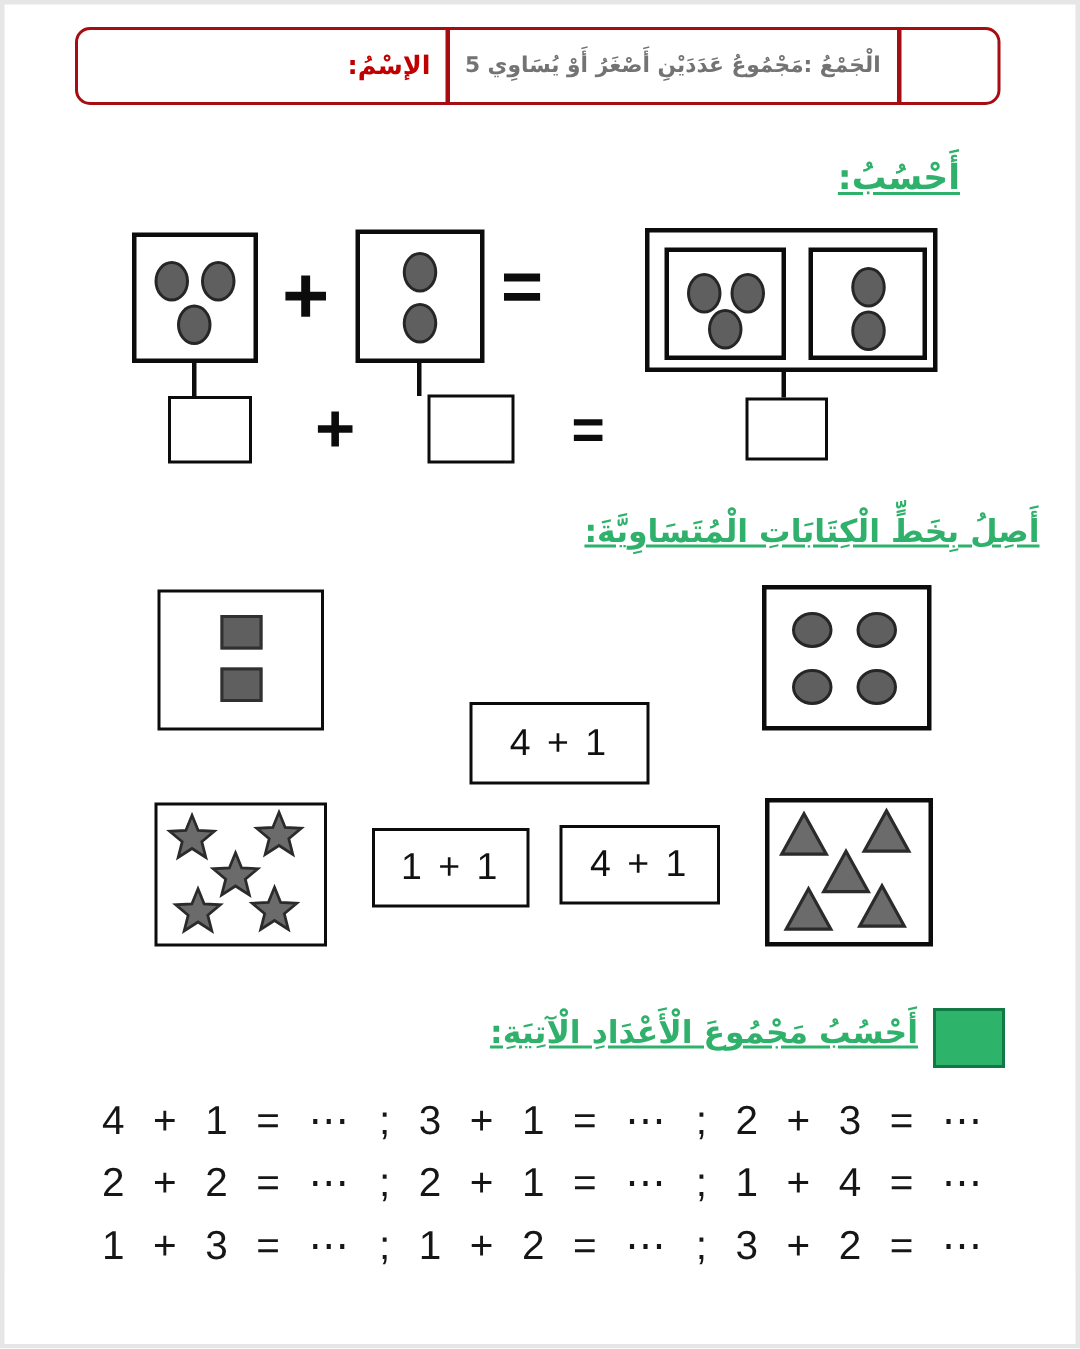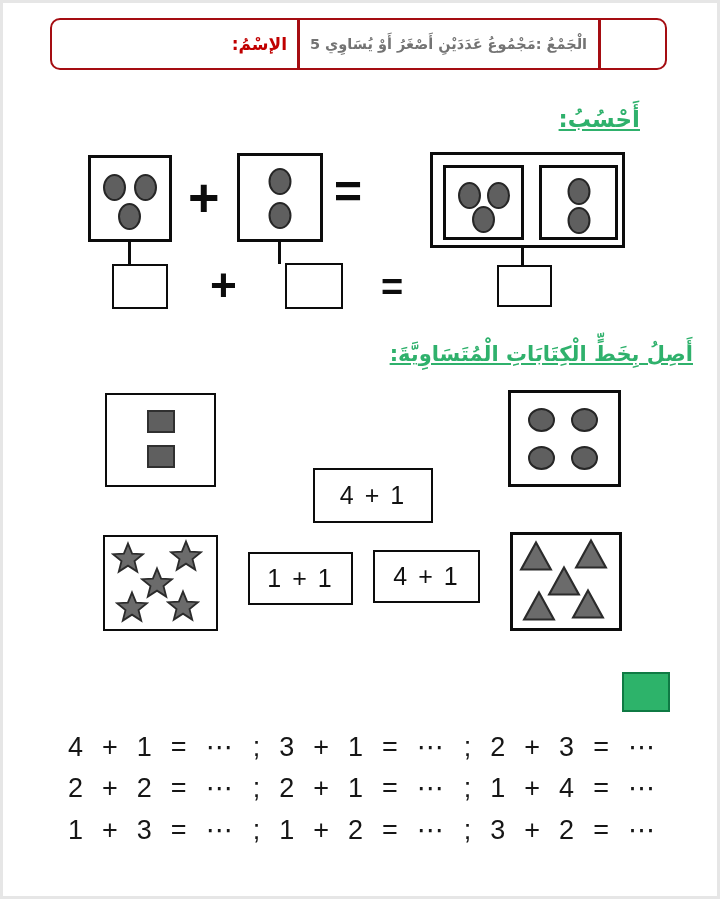--- a/index.html
+++ b/index.html
@@ -223,20 +223,21 @@
         </svg>
       </span>
       <span class="shape triangle">
         <svg viewBox="0 0 24 24">
           <path d="M12 2.5 L22.5 21.5 L1.5 21.5 Z" fill="#6b6b6b" stroke="#2b2b2b" stroke-width="1.5"></path>
         </svg>
       </span>
     </div>
 
   <div class="green-square"></div>
+  <div class="ghead h3">أَحْسُبُ مَجْمُوعَ الْأَعْدَادِ الْآتِيَةِ:</div>
 
   <div class="eqrow r1">
       <span>4</span>
       <span>+</span>
       <span>1</span>
       <span>=</span>
       <span class="dots-token">⋯</span>
       <span>;</span>
       <span>3</span>
       <span>+</span>

